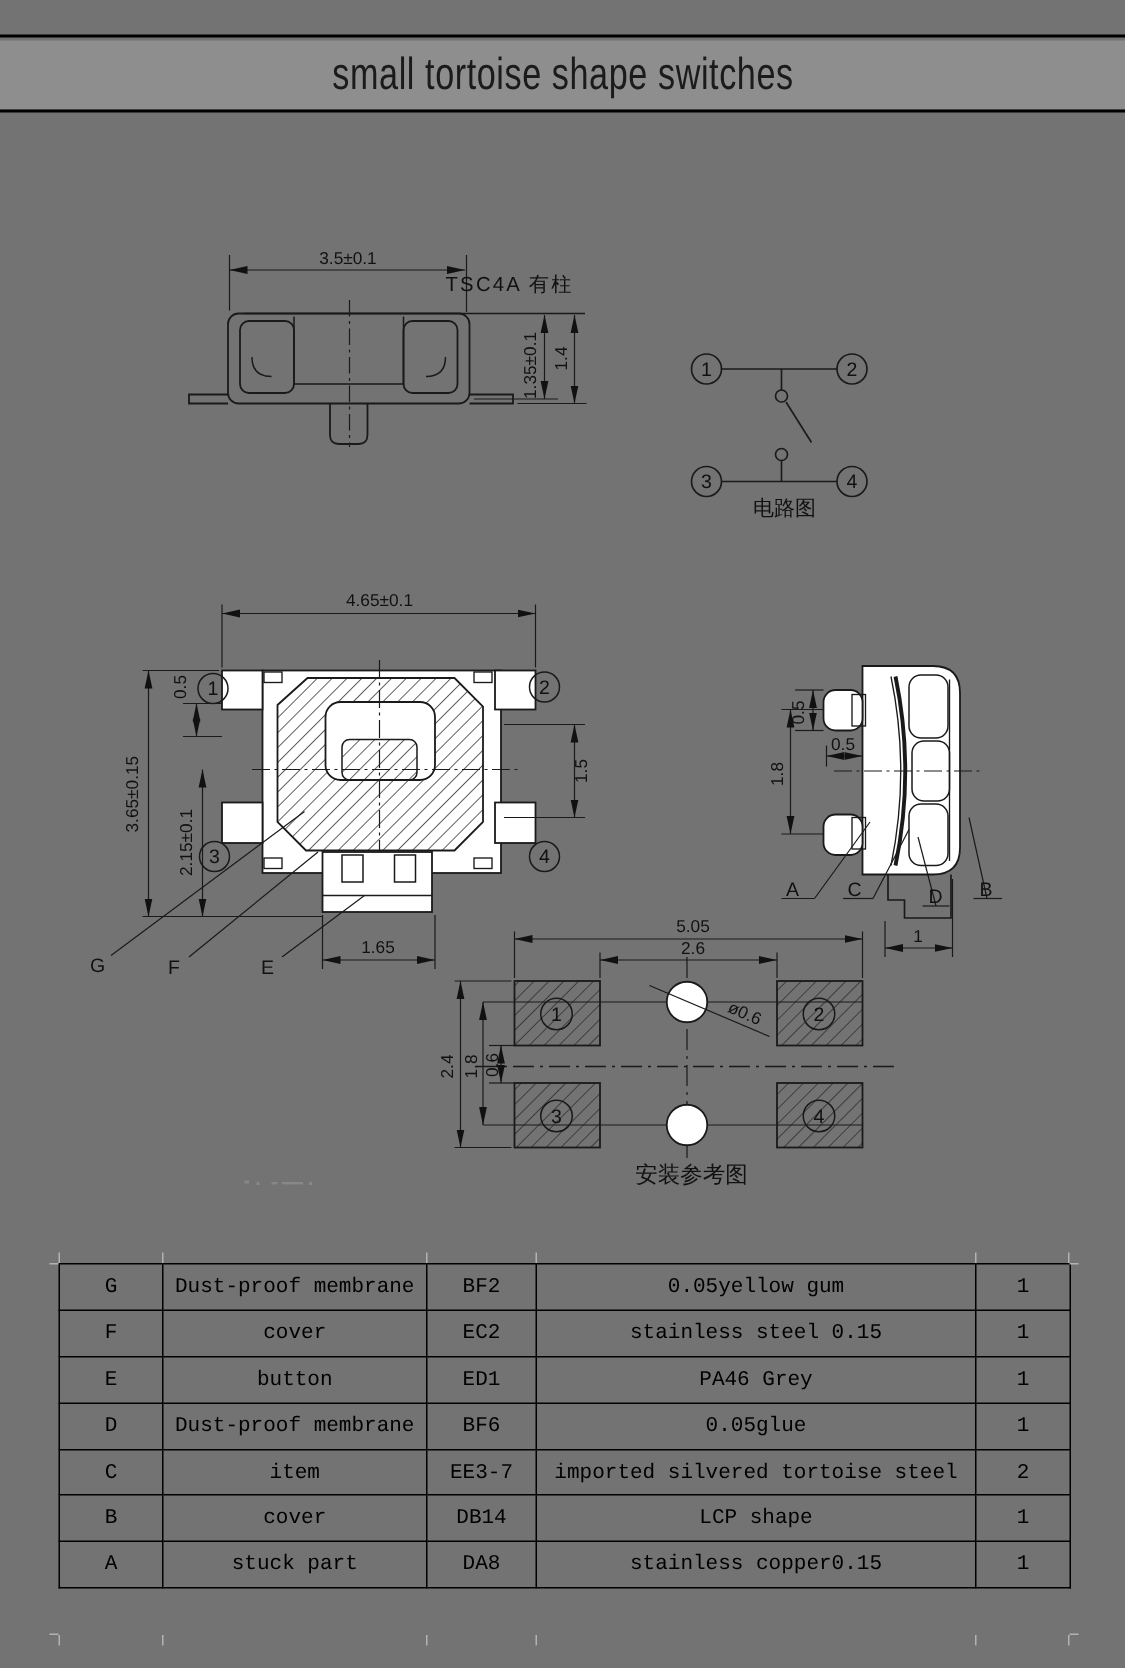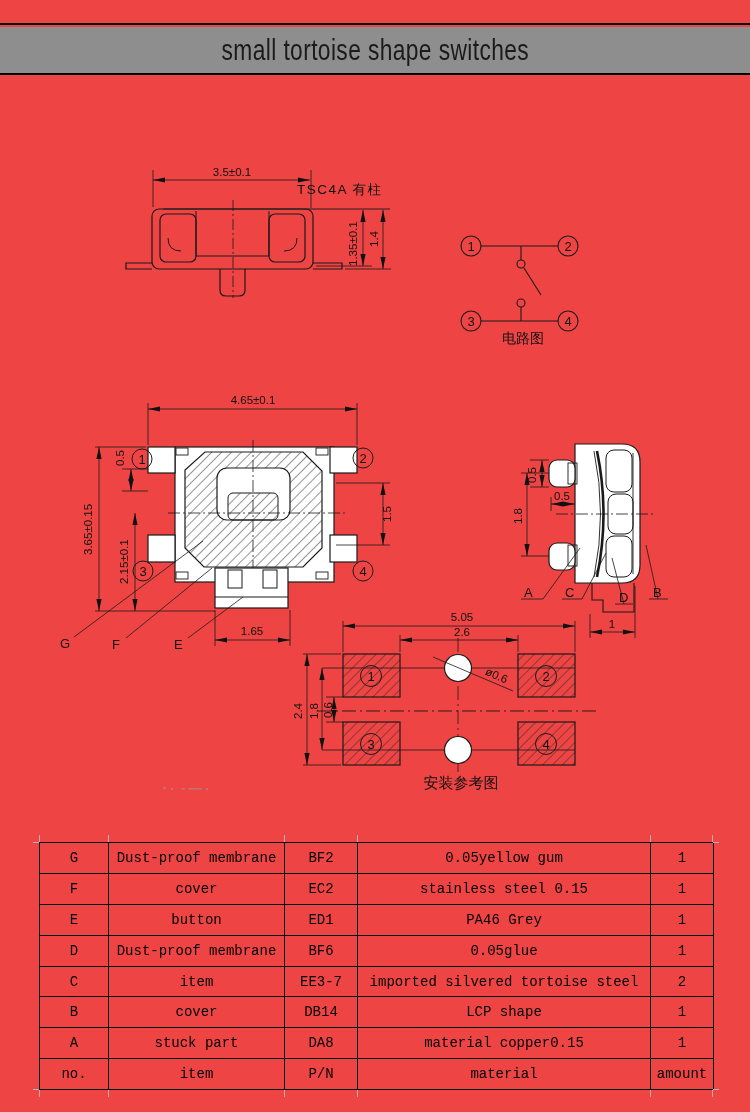--- a/index.html
+++ b/index.html
@@ -1,16 +1,16 @@
 <!DOCTYPE html>
 <html><head>
 <meta charset="utf-8">
 <style>
   html,body{margin:0;padding:0;background:#ffffff;}
-  .page{position:relative;width:750px;height:1112px;background:#ef4444;overflow:hidden;
+  .page{position:relative;width:750px;height:1112px;background:#737373;overflow:hidden;
         font-family:"Liberation Sans",sans-serif;color:#111;}
   
   .rule{position:absolute;left:0;width:750px;background:#000;}
   .titlebar{position:absolute;left:0;top:27px;width:750px;height:46px;background:#8e8e8e;
             display:flex;align-items:center;justify-content:center;}
   .titlebar span{font-size:30px;color:#1b1b1b;transform:scaleX(.76);letter-spacing:.5px;white-space:nowrap;}
   
   svg.draw{position:absolute;left:0;top:0;}
   svg.draw text{font-family:"Liberation Sans",sans-serif;fill:#111;}
   .dimtxt{font-size:11.5px;}
@@ -341,29 +341,22 @@
           <td>B</td>
           <td>cover</td>
           <td>DB14</td>
           <td>LCP shape</td>
           <td>1</td>
         </tr>
         <tr>
           <td>A</td>
           <td>stuck part</td>
           <td>DA8</td>
-          <td>material copper0.15</td>
-          <td>1</td>
-        </tr>
-        <tr>
-          <td>no.</td>
-          <td>item</td>
-          <td>P/N</td>
-          <td>material</td>
-          <td>amount</td>
+          <td>stainless copper0.15</td>
+          <td>1</td>
         </tr>
       </tbody>
   </table>
 
   <div>
     <div class="stub" style="left:39px;top:835px;width:1px;height:7px;"></div>
     <div class="stub" style="left:108px;top:835px;width:1px;height:7px;"></div>
     <div class="stub" style="left:284px;top:835px;width:1px;height:7px;"></div>
     <div class="stub" style="left:357px;top:835px;width:1px;height:7px;"></div>
     <div class="stub" style="left:650px;top:835px;width:1px;height:7px;"></div>

